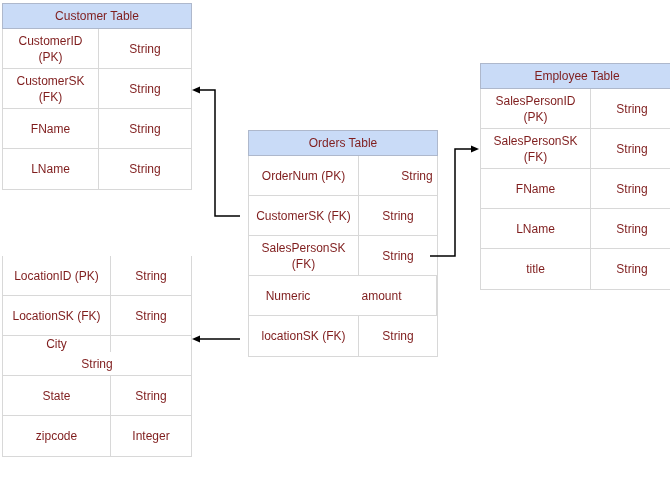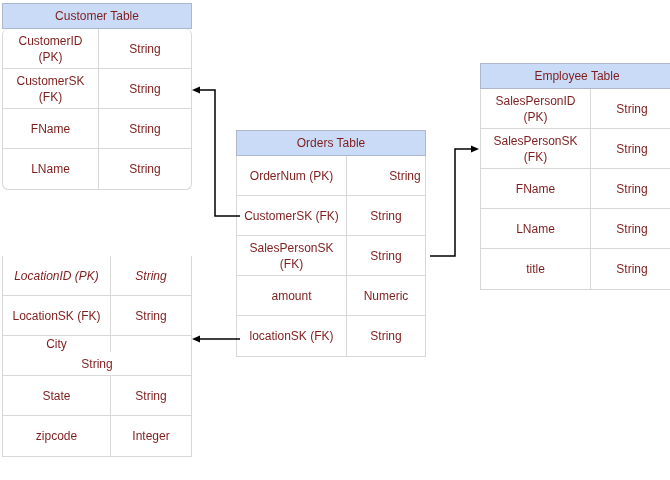--- a/index.html
+++ b/index.html
@@ -78,61 +78,61 @@
 
   <polyline fill="none" stroke="#000000" stroke-width="1.5" stroke-linejoin="miter" marker-end="url(#arrowhead)" points="240,216 215,216 215,90 200,90"></polyline>
       <polyline fill="none" stroke="#000000" stroke-width="1.5" stroke-linejoin="miter" marker-end="url(#arrowhead)" points="430,256 455,256 455,149 471,149"></polyline>
       <polyline fill="none" stroke="#000000" stroke-width="1.5" stroke-linejoin="miter" marker-end="url(#arrowhead)" points="240,339 200,339"></polyline>
     </svg>
 
 <div class="tbl" style="left: 2px; top: 3px; width: 190px;">
       <div class="tbl-header" style="background: rgb(201, 219, 247); border-color: rgb(174, 184, 204);">
         <span class="tbl-title">Customer Table</span>
       </div>
-      <div class="tbl-body" style="border-color: rgb(216, 216, 216); border-radius: 6px;">
+      <div class="tbl-body" style="border-color: rgb(216, 216, 216);">
         <div class="tbl-row" style="border-color: rgb(216, 216, 216);">
           <div class="cell name" style="width: 96px; border-color: rgb(216, 216, 216);">CustomerID (PK)</div>
           <div class="cell type">String</div>
         </div>
         <div class="tbl-row" style="border-color: rgb(216, 216, 216);">
           <div class="cell name" style="width: 96px; border-color: rgb(216, 216, 216);">CustomerSK
 (FK)</div>
           <div class="cell type">String</div>
         </div>
         <div class="tbl-row" style="border-color: rgb(216, 216, 216);">
           <div class="cell name" style="width: 96px; border-color: rgb(216, 216, 216);">FName</div>
           <div class="cell type">String</div>
         </div>
         <div class="tbl-row" style="border-color: rgb(216, 216, 216);">
           <div class="cell name" style="width: 96px; border-color: rgb(216, 216, 216);">LName</div>
           <div class="cell type">String</div>
         </div>
       </div>
     </div>
-    <div class="tbl" style="left: 236px; top: 130px; width: 190px;">
+    <div class="tbl" style="left: 248px; top: 130px; width: 190px;">
       <div class="tbl-header" style="background: rgb(201, 219, 247); border-color: rgb(174, 184, 204);">
         <span class="tbl-title">Orders Table</span>
       </div>
       <div class="tbl-body" style="border-color: rgb(216, 216, 216);">
         <div class="tbl-row" style="border-color: rgb(216, 216, 216); gap: 38px;">
           <div class="cell name" style="width: 110px; border-color: rgb(216, 216, 216);">OrderNum (PK)</div>
           <div class="cell type">String</div>
         </div>
         <div class="tbl-row" style="border-color: rgb(216, 216, 216);">
           <div class="cell name" style="width: 110px; border-color: rgb(216, 216, 216);">CustomerSK (FK)</div>
           <div class="cell type">String</div>
         </div>
         <div class="tbl-row" style="border-color: rgb(216, 216, 216);">
           <div class="cell name" style="width: 110px; border-color: rgb(216, 216, 216);">SalesPersonSK
 (FK)</div>
           <div class="cell type">String</div>
         </div>
         <div class="tbl-row" style="border-color: rgb(216, 216, 216);">
+          <div class="cell type">Numeric</div>
           <div class="cell name" style="width: 110px; border-color: rgb(216, 216, 216);">amount</div>
-          <div class="cell type">Numeric</div>
         </div>
         <div class="tbl-row" style="border-color: rgb(216, 216, 216);">
           <div class="cell name" style="width: 110px; border-color: rgb(216, 216, 216);">locationSK (FK)</div>
           <div class="cell type">String</div>
         </div>
       </div>
     </div>
     <div class="tbl" style="left: 480px; top: 63px; width: 194px;">
       <div class="tbl-header" style="background: rgb(201, 219, 247); border-color: rgb(174, 184, 204);">
         <span class="tbl-title">Employee Table</span>
@@ -156,21 +156,21 @@
           <div class="cell type">String</div>
         </div>
         <div class="tbl-row" style="border-color: rgb(216, 216, 216);">
           <div class="cell name" style="width: 110px; border-color: rgb(216, 216, 216);">title</div>
           <div class="cell type">String</div>
         </div>
       </div>
     </div>
     <div class="tbl" style="left: 2px; top: 256px; width: 190px;">
       <div class="tbl-body" style="border-color: rgb(216, 216, 216);">
-        <div class="tbl-row" style="border-color: rgb(216, 216, 216); font-style: italic;">
+        <div class="tbl-row" style="border-color: rgb(216, 216, 216);">
           <div class="cell name" style="width: 108px; border-color: rgb(216, 216, 216);">LocationID (PK)</div>
           <div class="cell type">String</div>
         </div>
         <div class="tbl-row" style="border-color: rgb(216, 216, 216);">
           <div class="cell name" style="width: 108px; border-color: rgb(216, 216, 216);">LocationSK (FK)</div>
           <div class="cell type">String</div>
         </div>
         <div class="tbl-row" style="border-color: rgb(216, 216, 216); flex-direction: column;">
           <div class="cell name" style="width: 108px; border-color: rgb(216, 216, 216);">City</div>
           <div class="cell type">String</div>

